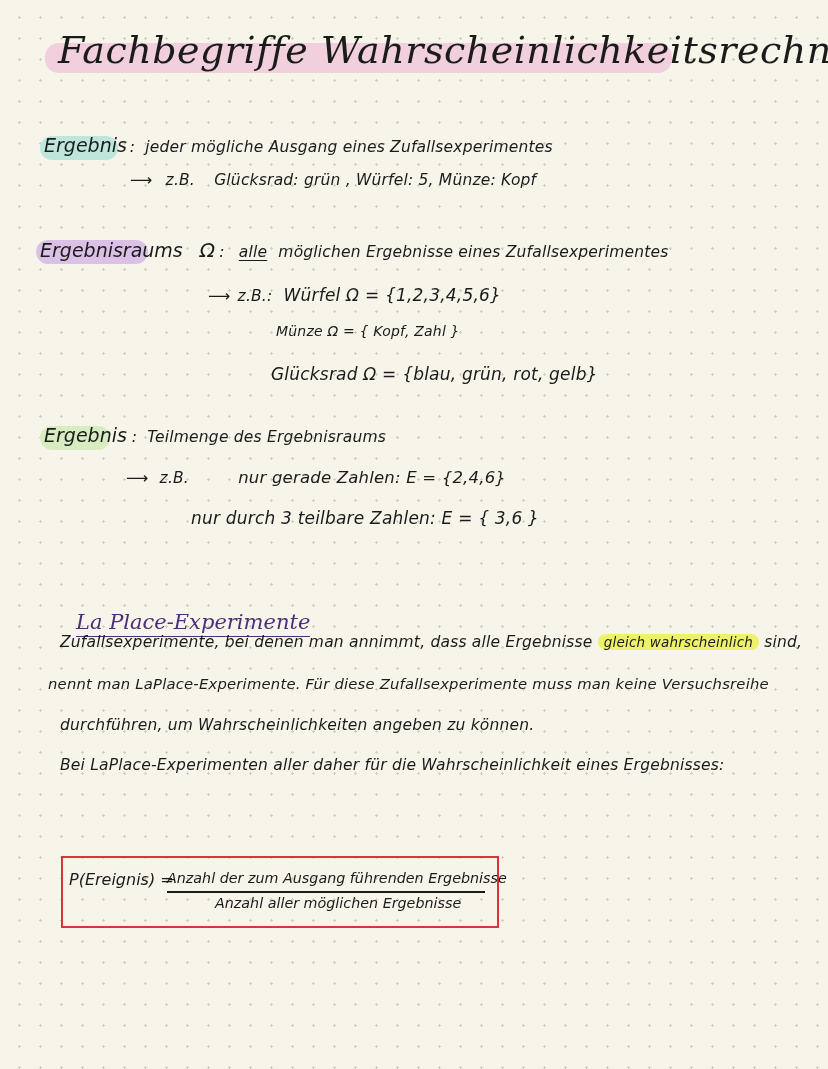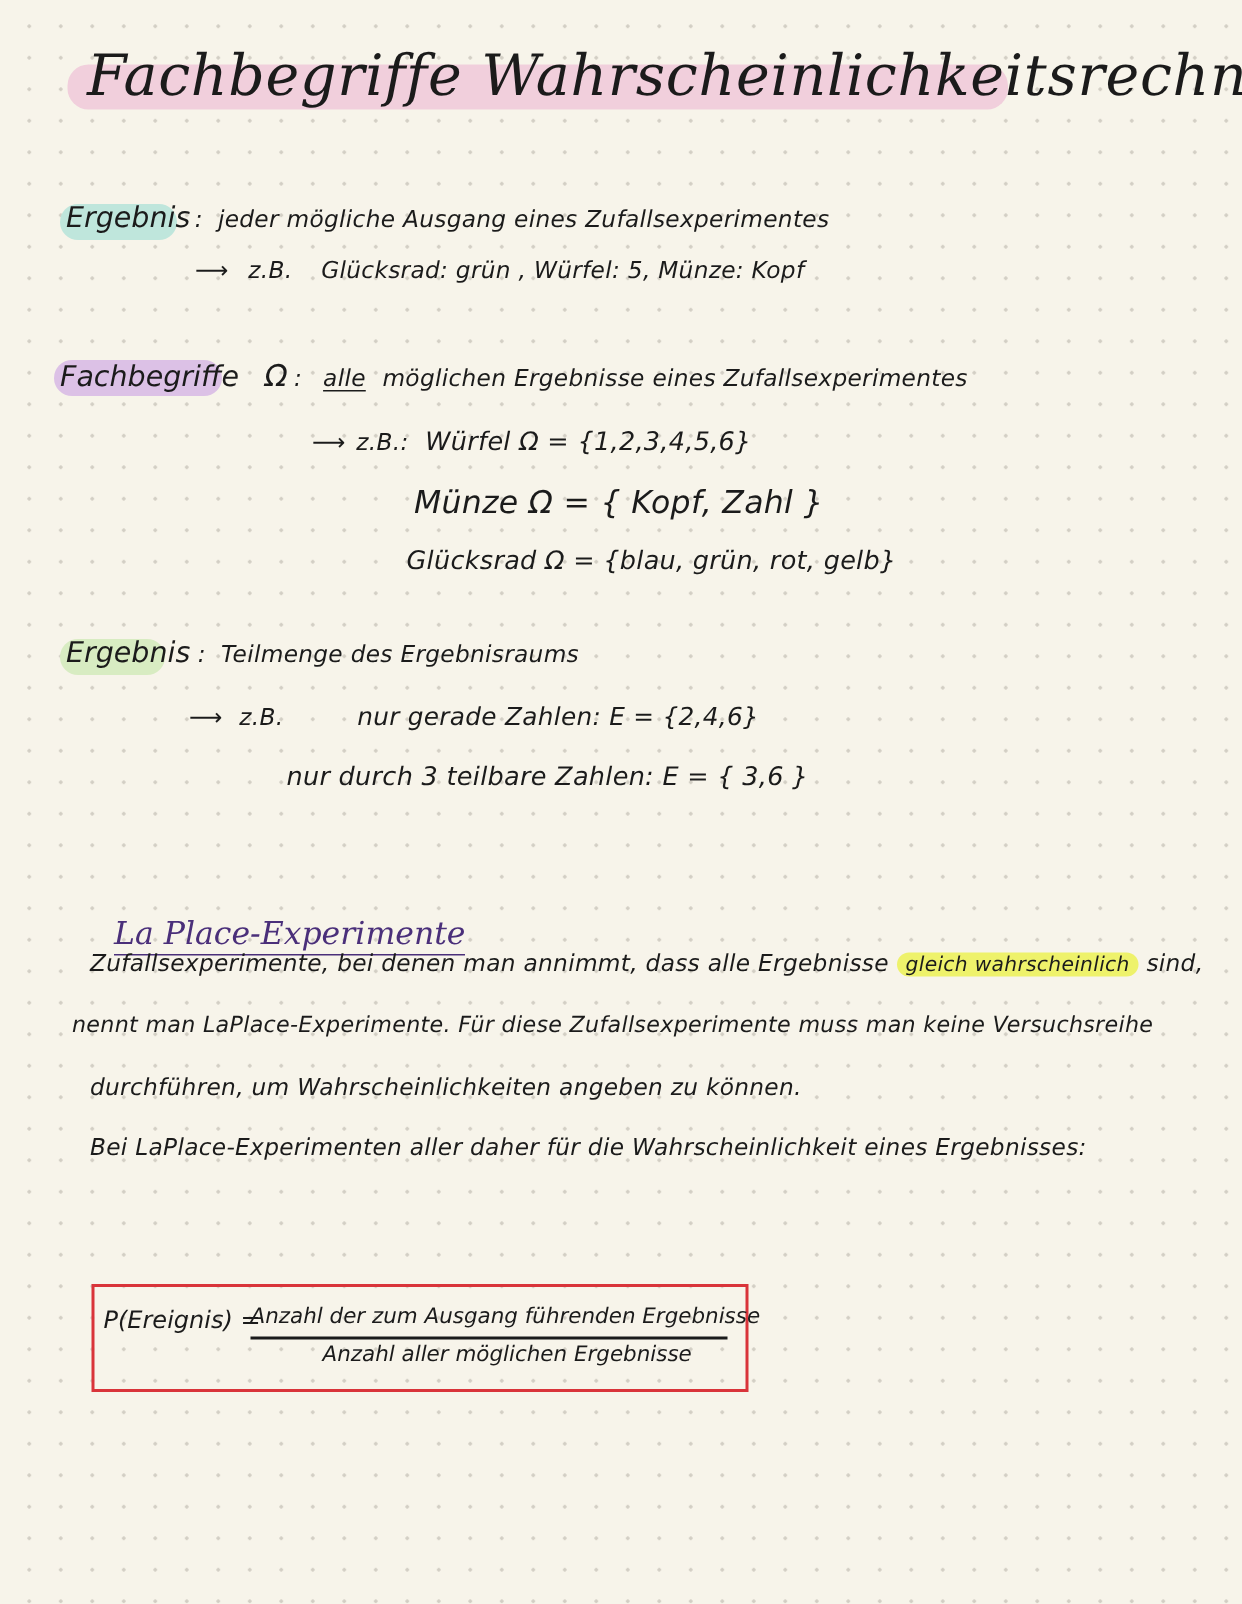--- a/index.html
+++ b/index.html
@@ -46,30 +46,30 @@
   <span class="term">Ergebnis</span><span class="txt" style="margin:0 10px 0 3px;">:</span><span class="txt">jeder mögliche Ausgang eines Zufallsexperimentes</span>
 </div>
 <div class="abs txt" style="left:130px;top:171px;">
   <span>⟶</span>
   <span style="margin:0 14px 0 8px;">z.B.</span>
   <span>Glücksrad: grün , Würfel: 5, Münze: Kopf</span>
 </div>
 
 <div class="hl" style="left:36px;top:240px;width:112px;height:24px;background:#dcc1e6;border-radius:12px;"></div>
 <div class="abs" style="left:40px;top:238px;">
-  <span class="term">Fachbegriffe</span>
+  <span class="term">Ergebnisraums</span>
   <span class="txt" style="font-size:20px;margin-left:12px;">Ω</span><span class="txt" style="margin:0 14px 0 4px;">:</span><span class="txt u">alle</span>
   <span class="txt" style="margin-left:6px;">möglichen Ergebnisse eines Zufallsexperimentes</span>
 </div>
 <div class="abs txt" style="left:208px;top:285px;">
   <span>⟶</span>
   <span style="margin:0 6px 0 2px;">z.B.:</span>
   <span style="font-size:17px;">Würfel Ω = {1,2,3,4,5,6}</span>
 </div>
-<div class="abs txt" style="left:276px;top:323px;font-size:21px;">Münze Ω = { Kopf, Zahl }</div>
+<div class="abs txt" style="left:276px;top:323px;font-size:14px;">Münze Ω = { Kopf, Zahl }</div>
 <div class="abs txt" style="left:271px;top:364px;font-size:17px;">Glücksrad Ω = {blau, grün, rot, gelb}</div>
 
 <div class="hl" style="left:40px;top:426px;width:70px;height:24px;background:#d8ecc2;border-radius:12px;"></div>
 <div class="abs" style="left:44px;top:424px;">
   <span class="term">Ergebnis</span><span class="txt" style="margin:0 10px 0 5px;">:</span><span class="txt">Teilmenge des Ergebnisraums</span>
 </div>
 <div class="abs txt" style="left:126px;top:468px;">
   <span>⟶</span>
   <span style="margin:0 10px 0 6px;">z.B.</span>
   <span style="font-size:16.5px;margin-left:34px;">nur gerade Zahlen: E = {2,4,6}</span>

